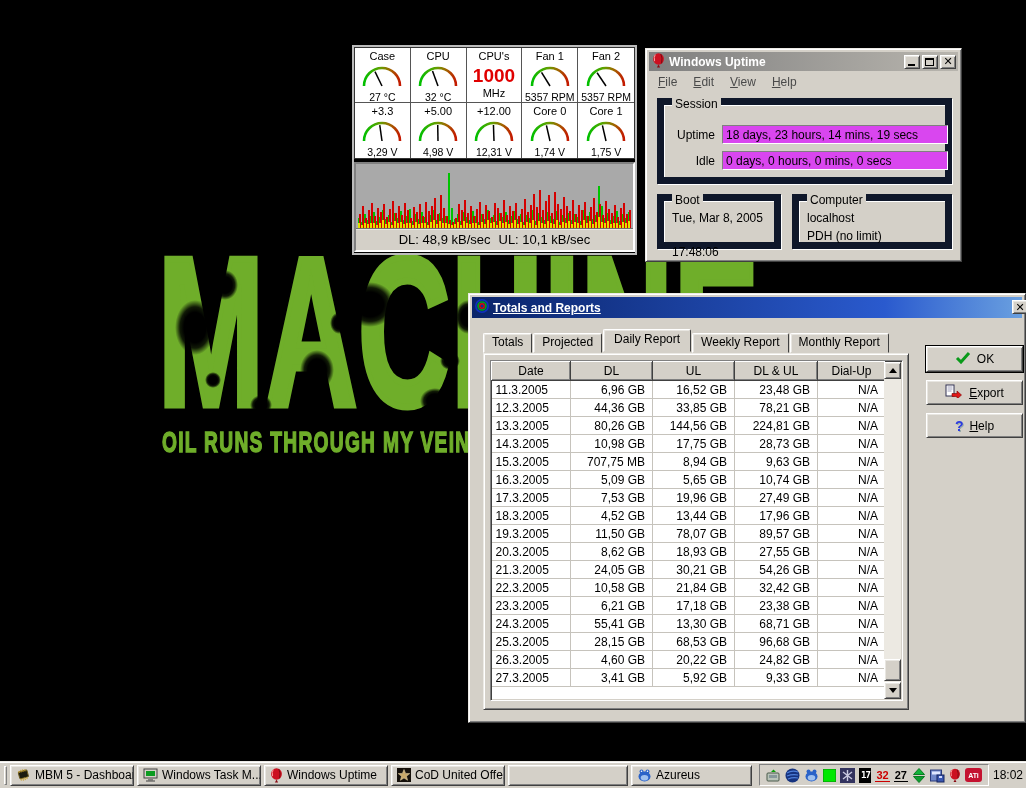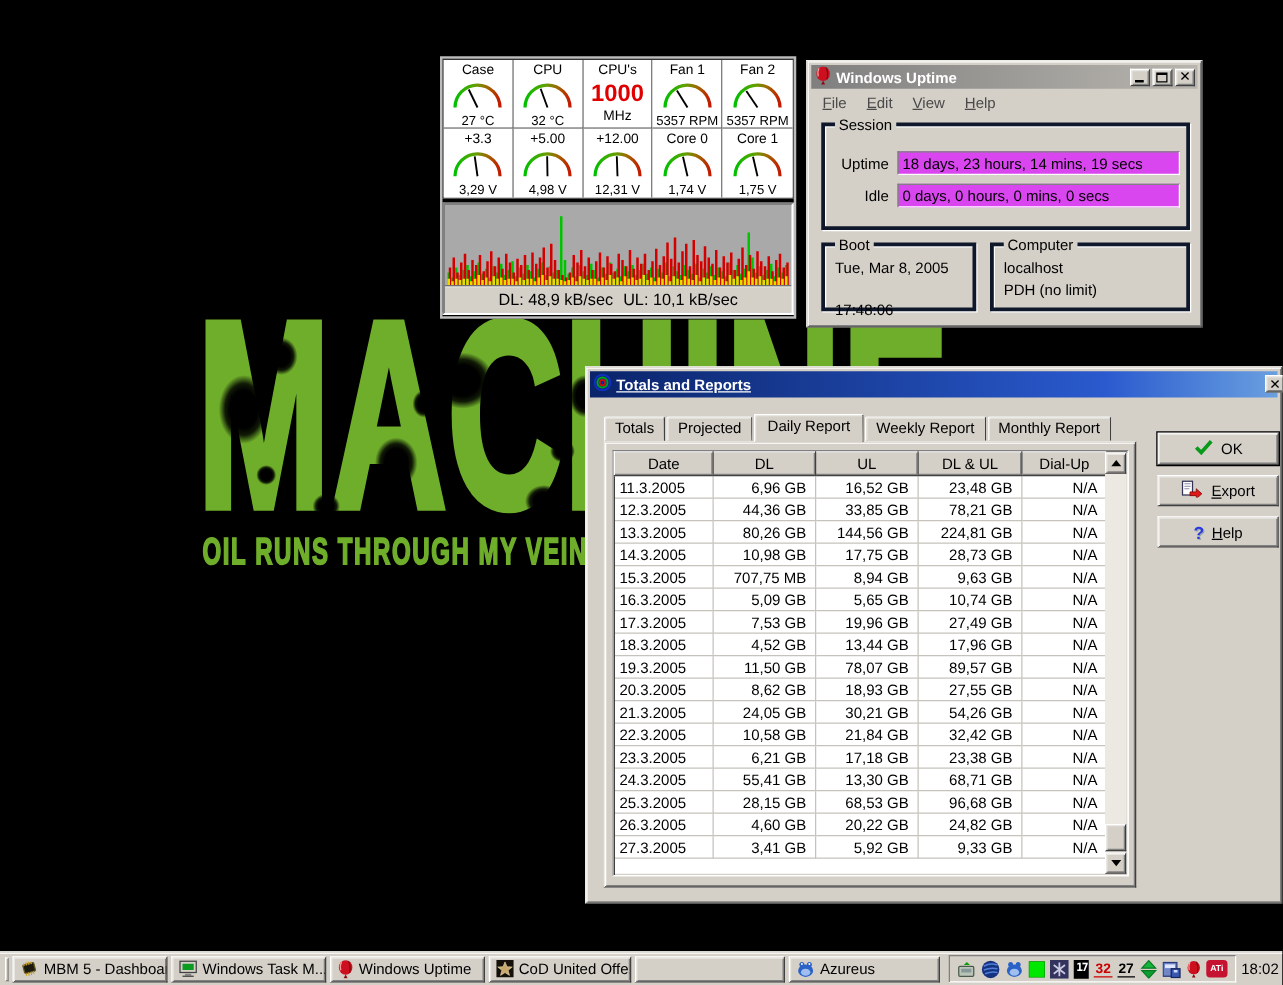--- a/index.html
+++ b/index.html
@@ -19,21 +19,21 @@
 
 
 .w95{background:#d4d0c8;}
 .raised{border:1px solid;border-color:#eceae5 #404040 #404040 #eceae5;
   box-shadow:inset 1px 1px 0 #fff,inset -1px -1px 0 #808080;}
 .btn{background:#d4d0c8;border:1px solid;border-color:#fff #404040 #404040 #fff;
   box-shadow:inset 1px 1px 0 #e8e6e1,inset -1px -1px 0 #808080;}
 .sunken{border:1px solid;border-color:#808080 #fff #fff #808080;
   box-shadow:inset 1px 1px 0 #404040,inset -1px -1px 0 #d4d0c8;}
 .sunken-light{border:1px solid;border-color:#808080 #fff #fff #808080;}
-.group{position:absolute;border:3px solid #0f172a;box-shadow:inset 1px 1px 0 #fff,1px 1px 0 #fff;}
+.group{position:absolute;border:7px solid #0f172a;box-shadow:inset 1px 1px 0 #fff,1px 1px 0 #fff;}
 .group>.glabel{position:absolute;top:-7px;left:8px;background:#d4d0c8;padding:0 3px;line-height:13px;}
 
 
 #dashboard{position:absolute;left:352px;top:45px;width:285px;height:210px;z-index:2;
   background:#000;border:2px solid #bcbcbc;}
 #gauge-grid{background:#fff;border:1px solid #333;}
 .gauge-row{display:grid;grid-template-columns:repeat(5,1fr);}
 .gauge-row:first-child .gauge-cell{border-bottom:1px solid #555;}
 .gauge-cell{height:55px;border-right:1px solid #555;display:flex;flex-direction:column;align-items:center;background:#fff;}
 .gauge-cell:last-child{border-right:none;}
@@ -69,21 +69,21 @@
 .f-label{width:56px;text-align:right;padding-right:7px;}
 .field{width:226px;height:19px;background:#d946ef;padding:1px 3px 0;line-height:16px;overflow:hidden;white-space:nowrap;}
 #grp-boot{left:11px;top:145px;width:124px;height:55px;}
 #grp-computer{left:146px;top:145px;width:160px;height:55px;}
 .grp-line{position:absolute;left:8px;white-space:nowrap;}
 
 
 #totals-win{position:absolute;left:468px;top:293px;width:558px;height:430px;z-index:3;}
 #totals-title{height:21px;background:linear-gradient(90deg,#0a246a 0%,#2a5ace 75%,#6aa0e0 100%);}
 #totals-close{position:absolute;left:541px;top:6px;}
-#tabs{position:absolute;left:14px;top:39px;display:flex;align-items:flex-end;height:20px;z-index:2;}
+#tabs{position:absolute;left:14px;top:39px;display:flex;align-items:flex-start;height:20px;z-index:2;}
 .tab{position:relative;background:#d4d0c8;border:1px solid;border-color:#fff #404040 #d4d0c8 #fff;
   box-shadow:inset 1px 1px 0 #e8e6e1;border-radius:2px 2px 0 0;padding:2px 8px 3px;margin-right:1px;line-height:13px;}
 .tab.active{padding:3px 10px 5px;margin-top:-4px;z-index:3;margin-bottom:-1px;}
 #tab-panel{position:absolute;left:14px;top:59px;width:426px;height:357px;}
 #table-box{position:absolute;left:6px;top:6px;width:413px;height:341px;background:#fff;position:relative;}
 table{border-collapse:collapse;table-layout:fixed;width:394px;}
 th{height:19px;background:#d4d0c8;font-weight:400;font-size:12px;text-align:center;
   border:1px solid;border-color:#fff #404040 #404040 #fff;box-shadow:inset -1px -1px 0 #808080;}
 td{height:18px;font-size:12px;border-right:1px solid #c6c3bc;border-bottom:1px solid #c6c3bc;
   white-space:nowrap;overflow:hidden;background:#fff;}

